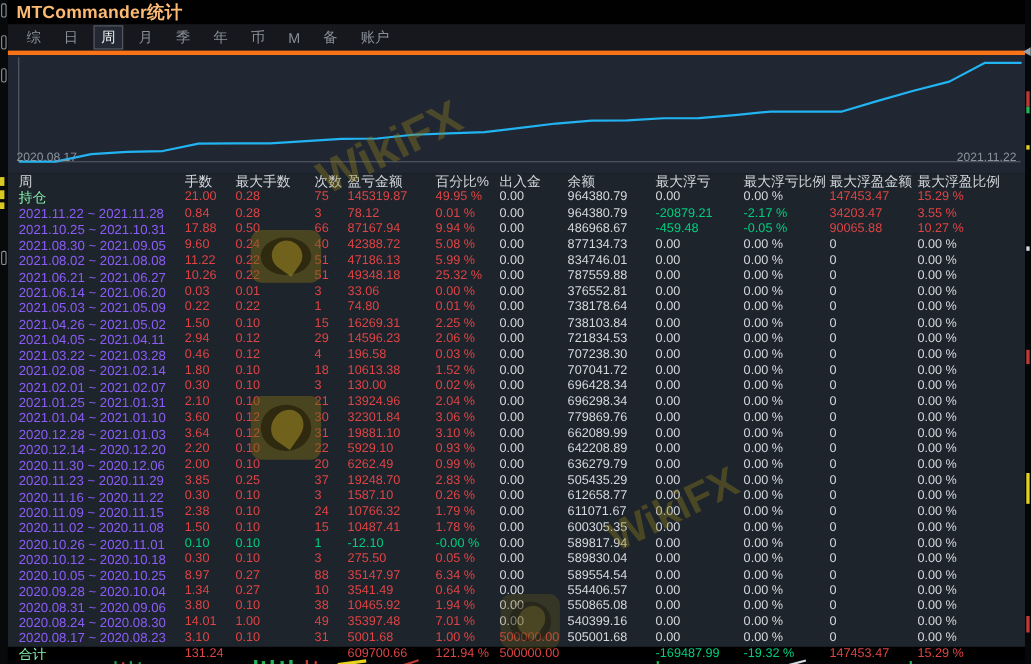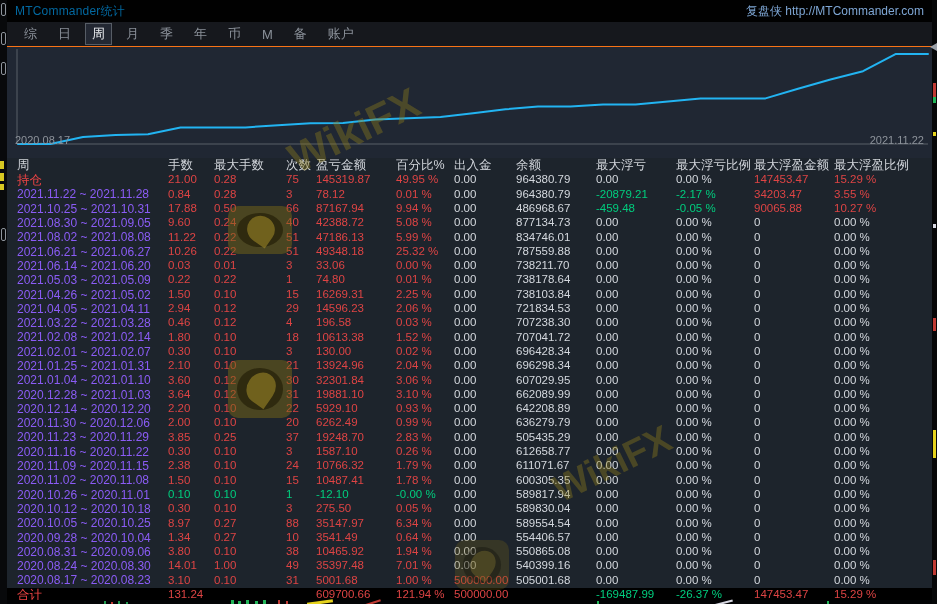--- a/index.html
+++ b/index.html
@@ -9,41 +9,41 @@
   .left-strip{position:absolute;left:0;top:0;width:7px;height:604px;background:#08090b;z-index:30}
   .lbox{position:absolute;left:1px;width:5px;height:13px;border:1px solid #8d939b;border-radius:2px}
   .ydash{position:absolute;left:0;width:4px;background:#d8c822}
   
   .right-strip{position:absolute;right:0;top:0;width:5px;height:604px;background:#060708;z-index:30}
   .mark{position:absolute;left:1px;width:3px}
   .tri{position:absolute;left:-2px;top:43px;width:0;height:0;border-top:4px solid transparent;border-bottom:4px solid transparent;border-right:7px solid #9aa0a8}
   
   .main{position:absolute;left:7px;top:0;width:925px;height:604px}
   .titlebar{height:22px;background:#010101;display:flex;align-items:center;justify-content:space-between;padding:0 8px}
-  .title{color:#0369a1;font-size:12px;font-weight:normal;letter-spacing:.2px}
+  .title{color:#fdba74;font-size:16px;font-weight:bold;letter-spacing:.2px}
   .brand{color:#7ea6d4;font-size:12px;cursor:pointer}
   .menubar{height:24px;background:#16181d;display:flex;align-items:center;padding-left:10px}
   .mitem{color:#8a9099;font-size:13px;padding:1px 6px;margin-right:7px;cursor:pointer;border:1px solid transparent}
   .mitem.sel{color:#e8ebef;background:#232833;border:1px solid #575d66}
   
-  .chart{position:relative;height:112px;background:#202733;border-top:1px solid #f97316}
+  .chart{position:relative;height:112px;background:#202733;border-top:4px solid #f97316}
   .chart svg{display:block}
   .axis-labels{display:flex;justify-content:space-between;padding:0 8px;color:#8d939b;font-size:11px;margin-top:-13px;position:relative;z-index:4}
   
   .table{position:relative;background:#1d242c;height:446px}
   .trow{display:grid;grid-template-columns:158px 46px 72px 30px 80px 58px 62px 80px 80px 78px 80px 1fr;height:14.3px;align-items:center}
   .trow.head{height:15px}
   .tcell{font-size:11.5px;white-space:nowrap;padding-left:3px;line-height:1}
   .tcell:first-child{padding-left:10px}
   .head .tcell{color:#d2d6dc;font-size:12.5px;font-weight:normal}
   .c-r{color:#de4444}
   .c-g{color:#00cd7e}
   .c-w{color:#d4d8de}
   .c-d{color:#8b5cf6;font-size:12px}
-  .c-l{color:#ef4444;font-size:12.5px}
+  .c-l{color:#86efac;font-size:12.5px}
   .trow.total{background:#000}
   
   .bottom-strip{position:absolute;left:7px;width:925px;bottom:0;height:4px;background:#030406;z-index:25}
   .sp{position:absolute;bottom:0}
   
   .wm{position:absolute;z-index:6;pointer-events:none}
   .wm-text{font-weight:bold;color:rgba(148,128,26,.38);transform:rotate(-26deg);transform-origin:left bottom}
   .wm-eagle{border-radius:10px;background:rgba(120,102,22,.5);position:relative;overflow:hidden}
   .wm-eagle:before{content:"";position:absolute;inset:14%;border-radius:50%;background:rgba(42,38,12,.85)}
   .wm-eagle:after{content:"";position:absolute;left:30%;top:20%;width:44%;height:56%;border-radius:50% 50% 0 50%;background:rgba(165,142,42,.55);transform:rotate(35deg)}
@@ -60,21 +60,20 @@
     <span class="ydash" style="top:161px;height:8px"></span>
     <span class="ydash" style="top:173px;height:8px"></span>
     <span class="ydash" style="top:184px;height:6px"></span>
     <span class="lbox" style="top:228px"></span>
   </div>
 
   <div class="main">
 
     <div class="titlebar">
       <span class="title">MTCommander统计</span>
-      <span class="brand">复盘侠 http://MTCommander.com</span>
     </div>
 
     <div class="menubar">
         <span class="mitem">综</span>
         <span class="mitem">日</span>
         <span class="mitem sel">周</span>
         <span class="mitem">月</span>
         <span class="mitem">季</span>
         <span class="mitem">年</span>
         <span class="mitem">币</span>
@@ -198,21 +197,21 @@
           <div class="tcell c-w">0.00 %</div>
         </div>
         <div class="trow">
           <div class="tcell c-d">2021.06.14 ~ 2021.06.20</div>
           <div class="tcell c-r">0.03</div>
           <div class="tcell c-r">0.01</div>
           <div class="tcell c-r">3</div>
           <div class="tcell c-r">33.06</div>
           <div class="tcell c-r">0.00 %</div>
           <div class="tcell c-w">0.00</div>
-          <div class="tcell c-w">738211.70</div>
+          <div class="tcell c-w">376552.81</div>
           <div class="tcell c-w">0.00</div>
           <div class="tcell c-w">0.00 %</div>
           <div class="tcell c-w">0</div>
           <div class="tcell c-w">0.00 %</div>
         </div>
         <div class="trow">
           <div class="tcell c-d">2021.05.03 ~ 2021.05.09</div>
           <div class="tcell c-r">0.22</div>
           <div class="tcell c-r">0.22</div>
           <div class="tcell c-r">1</div>
@@ -310,21 +309,21 @@
           <div class="tcell c-w">0.00 %</div>
         </div>
         <div class="trow">
           <div class="tcell c-d">2021.01.04 ~ 2021.01.10</div>
           <div class="tcell c-r">3.60</div>
           <div class="tcell c-r">0.12</div>
           <div class="tcell c-r">30</div>
           <div class="tcell c-r">32301.84</div>
           <div class="tcell c-r">3.06 %</div>
           <div class="tcell c-w">0.00</div>
-          <div class="tcell c-w">607029.95</div>
+          <div class="tcell c-w">779869.76</div>
           <div class="tcell c-w">0.00</div>
           <div class="tcell c-w">0.00 %</div>
           <div class="tcell c-w">0</div>
           <div class="tcell c-w">0.00 %</div>
         </div>
         <div class="trow">
           <div class="tcell c-d">2020.12.28 ~ 2021.01.03</div>
           <div class="tcell c-r">3.64</div>
           <div class="tcell c-r">0.12</div>
           <div class="tcell c-r">31</div>
@@ -522,21 +521,21 @@
         <div class="trow total">
           <div class="tcell c-l">合计</div>
           <div class="tcell c-r">131.24</div>
           <div class="tcell"></div>
           <div class="tcell"></div>
           <div class="tcell c-r">609700.66</div>
           <div class="tcell c-r">121.94 %</div>
           <div class="tcell c-r">500000.00</div>
           <div class="tcell"></div>
           <div class="tcell c-g">-169487.99</div>
-          <div class="tcell c-g">-26.37 %</div>
+          <div class="tcell c-g">-19.32 %</div>
           <div class="tcell c-r">147453.47</div>
           <div class="tcell c-r">15.29 %</div>
         </div>
       </div>
 
   </div>
 
   <div class="wm wm-eagle" style="left:228px;top:360px;width:64px;height:58px"></div>
   <div class="wm wm-text" style="left:565px;top:468px;font-size:38px">WikiFX</div>
   <div class="wm wm-eagle" style="left:455px;top:482px;width:54px;height:50px;opacity:.55"></div>

